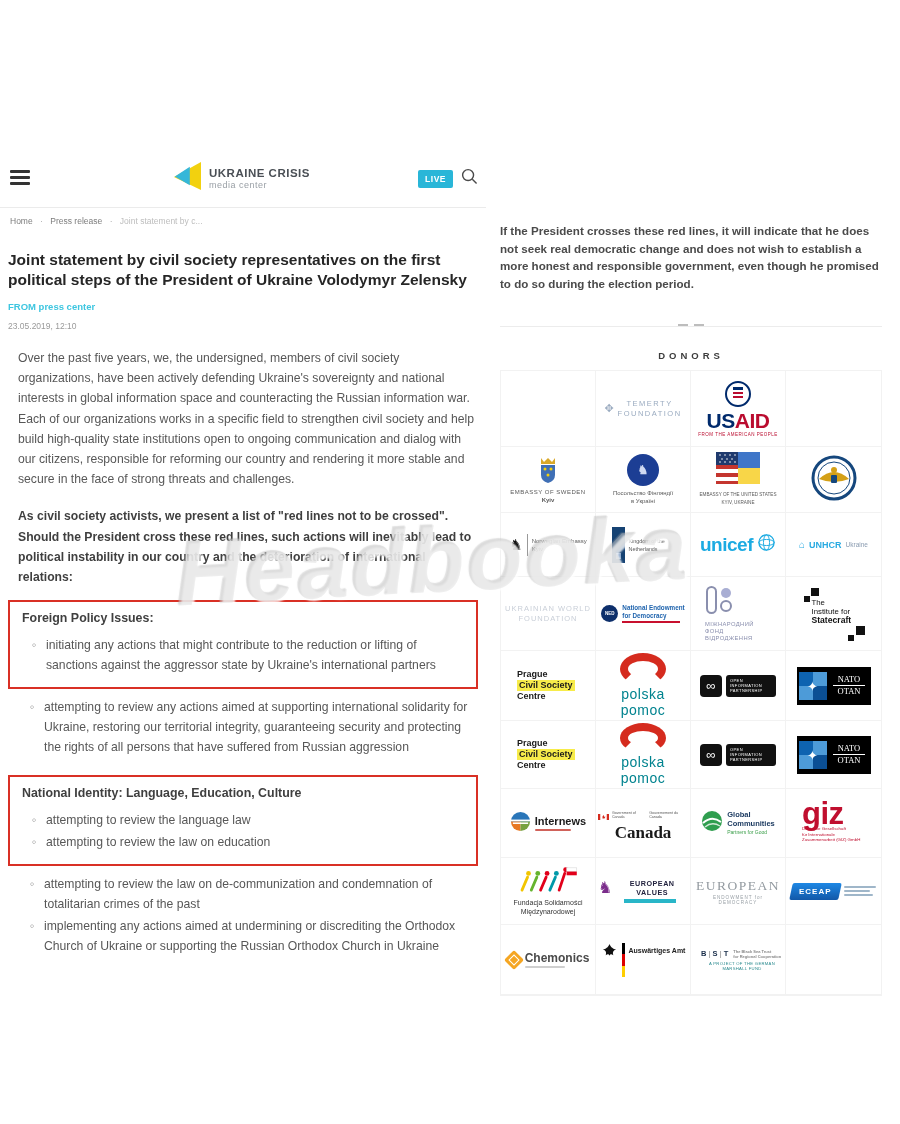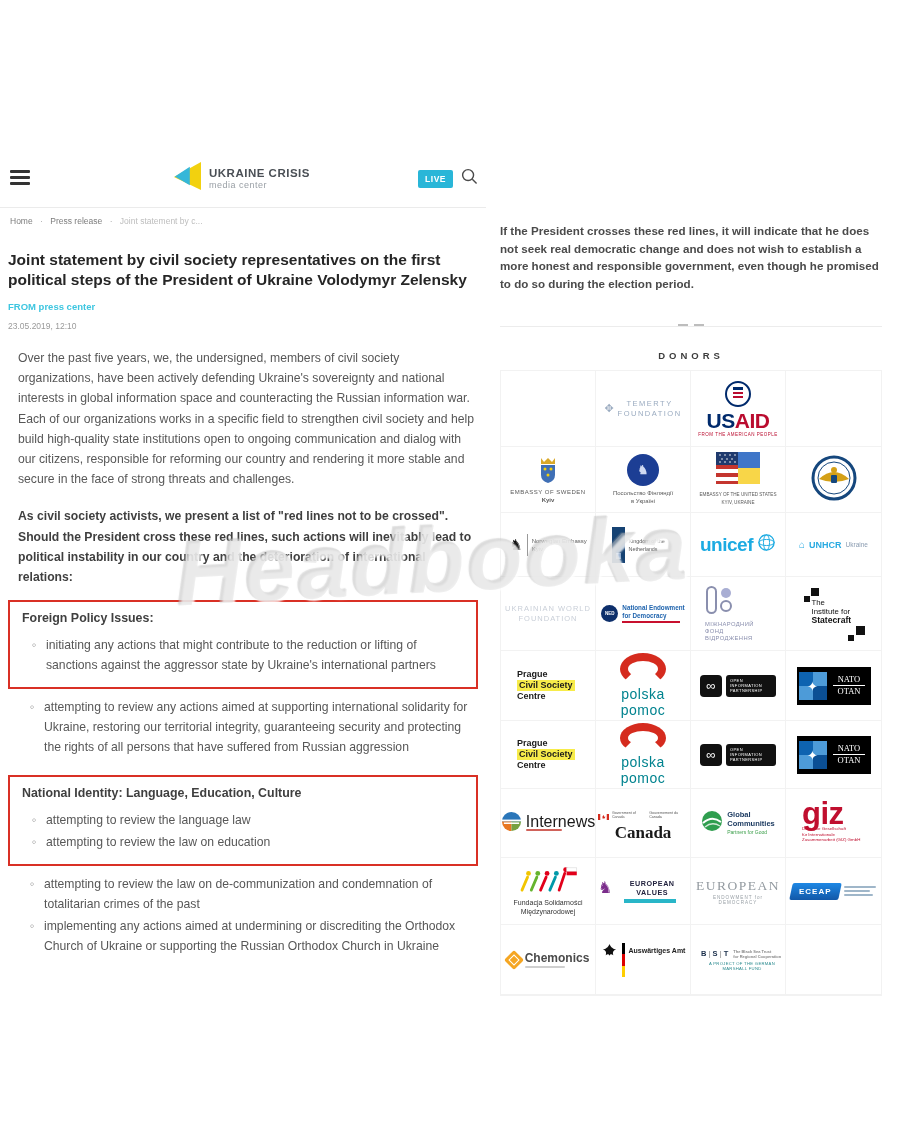--- a/index.html
+++ b/index.html
@@ -81,21 +81,21 @@
   .oip-sq{width:22px;height:22px;background:#111;border-radius:4px;color:#fff;font-size:13px;
           display:flex;align-items:center;justify-content:center;}
   .oip-r{width:46px;height:22px;background:#111;border-radius:3px;color:#fff;font-size:4px;line-height:5px;
          display:flex;flex-direction:column;align-items:flex-start;justify-content:center;padding-left:4px;letter-spacing:.4px;}
   .nato{width:70px;height:34px;background:#000;display:flex;align-items:center;padding:2px;gap:3px;}
   .nato-sq{position:relative;width:28px;height:28px;display:grid;grid-template-columns:1fr 1fr;grid-template-rows:1fr 1fr;}
   .nato-sq i{display:block;}
   .nato-star{position:absolute;left:50%;top:50%;transform:translate(-50%,-50%);color:#fff;font-size:13px;line-height:13px;}
   .nato-t{flex:1;color:#fff;font-family:"Liberation Serif",serif;font-size:8.5px;line-height:9px;text-align:center;}
   .nato-t .ln{border-top:1px solid #fff;width:80%;margin:1px auto;}
-  .intn-t{font-size:16px;font-weight:normal;color:#1a1a1a;text-align:left;line-height:11px;}
+  .intn-t{font-size:11px;font-weight:bold;color:#1a1a1a;text-align:left;line-height:11px;}
   .canada-top{display:flex;align-items:center;gap:3px;}
   .canada-top .t{font-size:3.6px;color:#555;text-align:left;line-height:4px;}
   .canada-w{font-family:"Liberation Serif",serif;font-size:17px;color:#1a1a1a;font-weight:bold;line-height:17px;}
   .gc-t{font-size:7.5px;font-weight:bold;color:#17365d;line-height:8.5px;text-align:left;}
   .gc-s{font-size:5px;color:#3a9e49;text-align:left;margin-top:1px;}
   .giz-w{color:#c00f2f;font-size:31px;font-weight:bold;line-height:20px;letter-spacing:-.5px;}
   .giz-t{font-size:4.4px;color:#c00f2f;line-height:5.5px;text-align:left;margin-top:2px;}
   .fsm-t{font-size:7px;color:#333;line-height:8.5px;}
   .ev-horse{color:#7b2d8b;font-size:16px;line-height:16px;}
   .ev-t{font-size:7.2px;font-weight:bold;color:#23233f;letter-spacing:.5px;}

